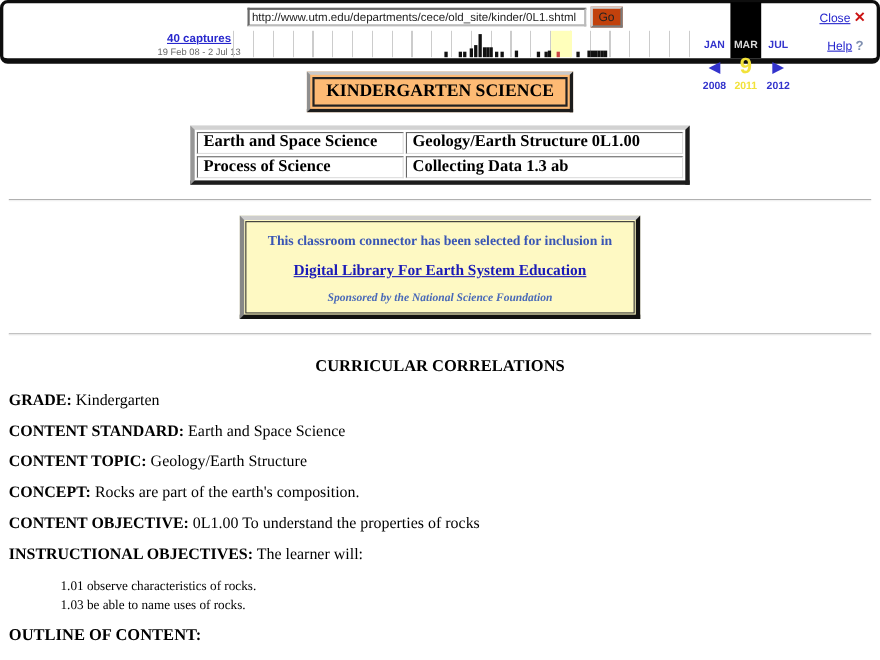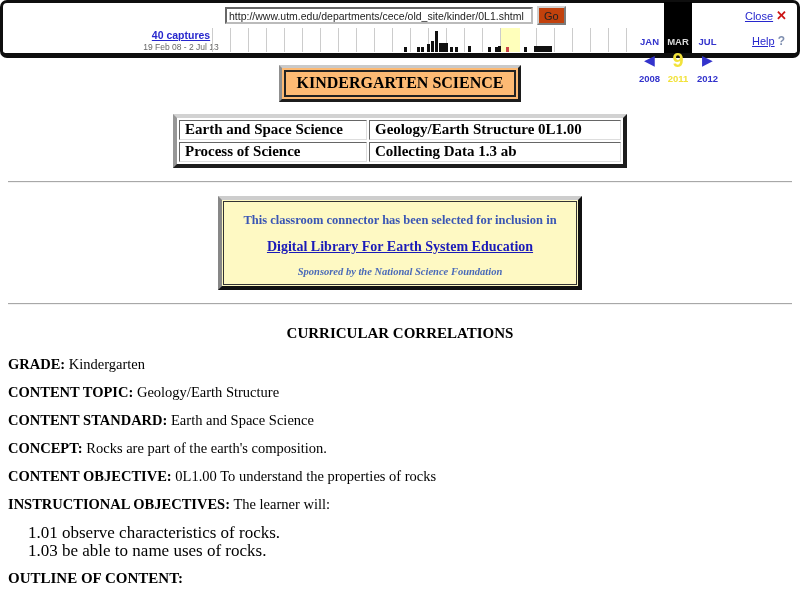--- a/index.html
+++ b/index.html
@@ -66,21 +66,21 @@
   .dlese-wrap{margin-top:12px;}
   .dlese-outer{display:inline-block;border:4px solid;border-color:#cdcdcd #111 #111 #878787;padding:1px;background:#fef9c3;}
   .dlese-inner{display:block;border:1px solid #333;padding:8px 8px 7px;width:336px;}
   .dlese-line1{font-size:12.5px;font-weight:bold;color:#3a56b4;}
   .dlese-link{display:block;margin-top:11px;font-size:14px;font-weight:bold;color:#1a1ab8;text-decoration:underline;}
   .dlese-sponsor{display:block;margin-top:11px;font-size:10.5px;font-weight:bold;font-style:italic;color:#4a6ab8;}
   .section-title{margin:20px 0 14px;font-weight:bold;font-size:15px;text-align:center;}
   .content{padding:0 8px;}
   .field{margin:0 0 11px;font-size:14.5px;line-height:17px;}
   .field b{font-size:14.5px;}
-  .obj-list{margin:10px 0 0 20px;font-size:17px;line-height:17.5px;}
+  .obj-list{margin:10px 0 0 47px;font-size:12px;line-height:17.5px;}
   .outline-label{margin-top:11px;font-weight:bold;font-size:15px;}
 </style>
 </head>
 <body>
 
 <div class="wb-toolbar">
 
   <input class="wb-url" value="http://www.utm.edu/departments/cece/old_site/kinder/0L1.shtml" style="">
   <button class="wb-go">Go</button>
 
@@ -169,22 +169,22 @@
     </span>
   </span>
 </div>
 
 <hr class="rule">
 
 <div class="section-title">CURRICULAR CORRELATIONS</div>
 
 <div class="content">
   <p class="field"><b>GRADE:</b> <span>Kindergarten</span></p>
+  <p class="field"><b>CONTENT STANDARD:</b> <span>Earth and Space Science</span></p>
   <p class="field"><b>CONTENT TOPIC:</b> <span>Geology/Earth Structure</span></p>
-  <p class="field"><b>CONTENT STANDARD:</b> <span>Earth and Space Science</span></p>
   <p class="field"><b>CONCEPT:</b> <span>Rocks are part of the earth's composition.</span></p>
   <p class="field"><b>CONTENT OBJECTIVE:</b> <span>0L1.00 To understand the properties of rocks</span></p>
   <p class="field"><b>INSTRUCTIONAL OBJECTIVES:</b> <span>The learner will:</span></p>
 
   <div class="obj-list">
     <div>1.01 observe characteristics of rocks.</div>
     <div>1.03 be able to name uses of rocks.</div>
   </div>
 
   <div class="outline-label">OUTLINE OF CONTENT:</div>

